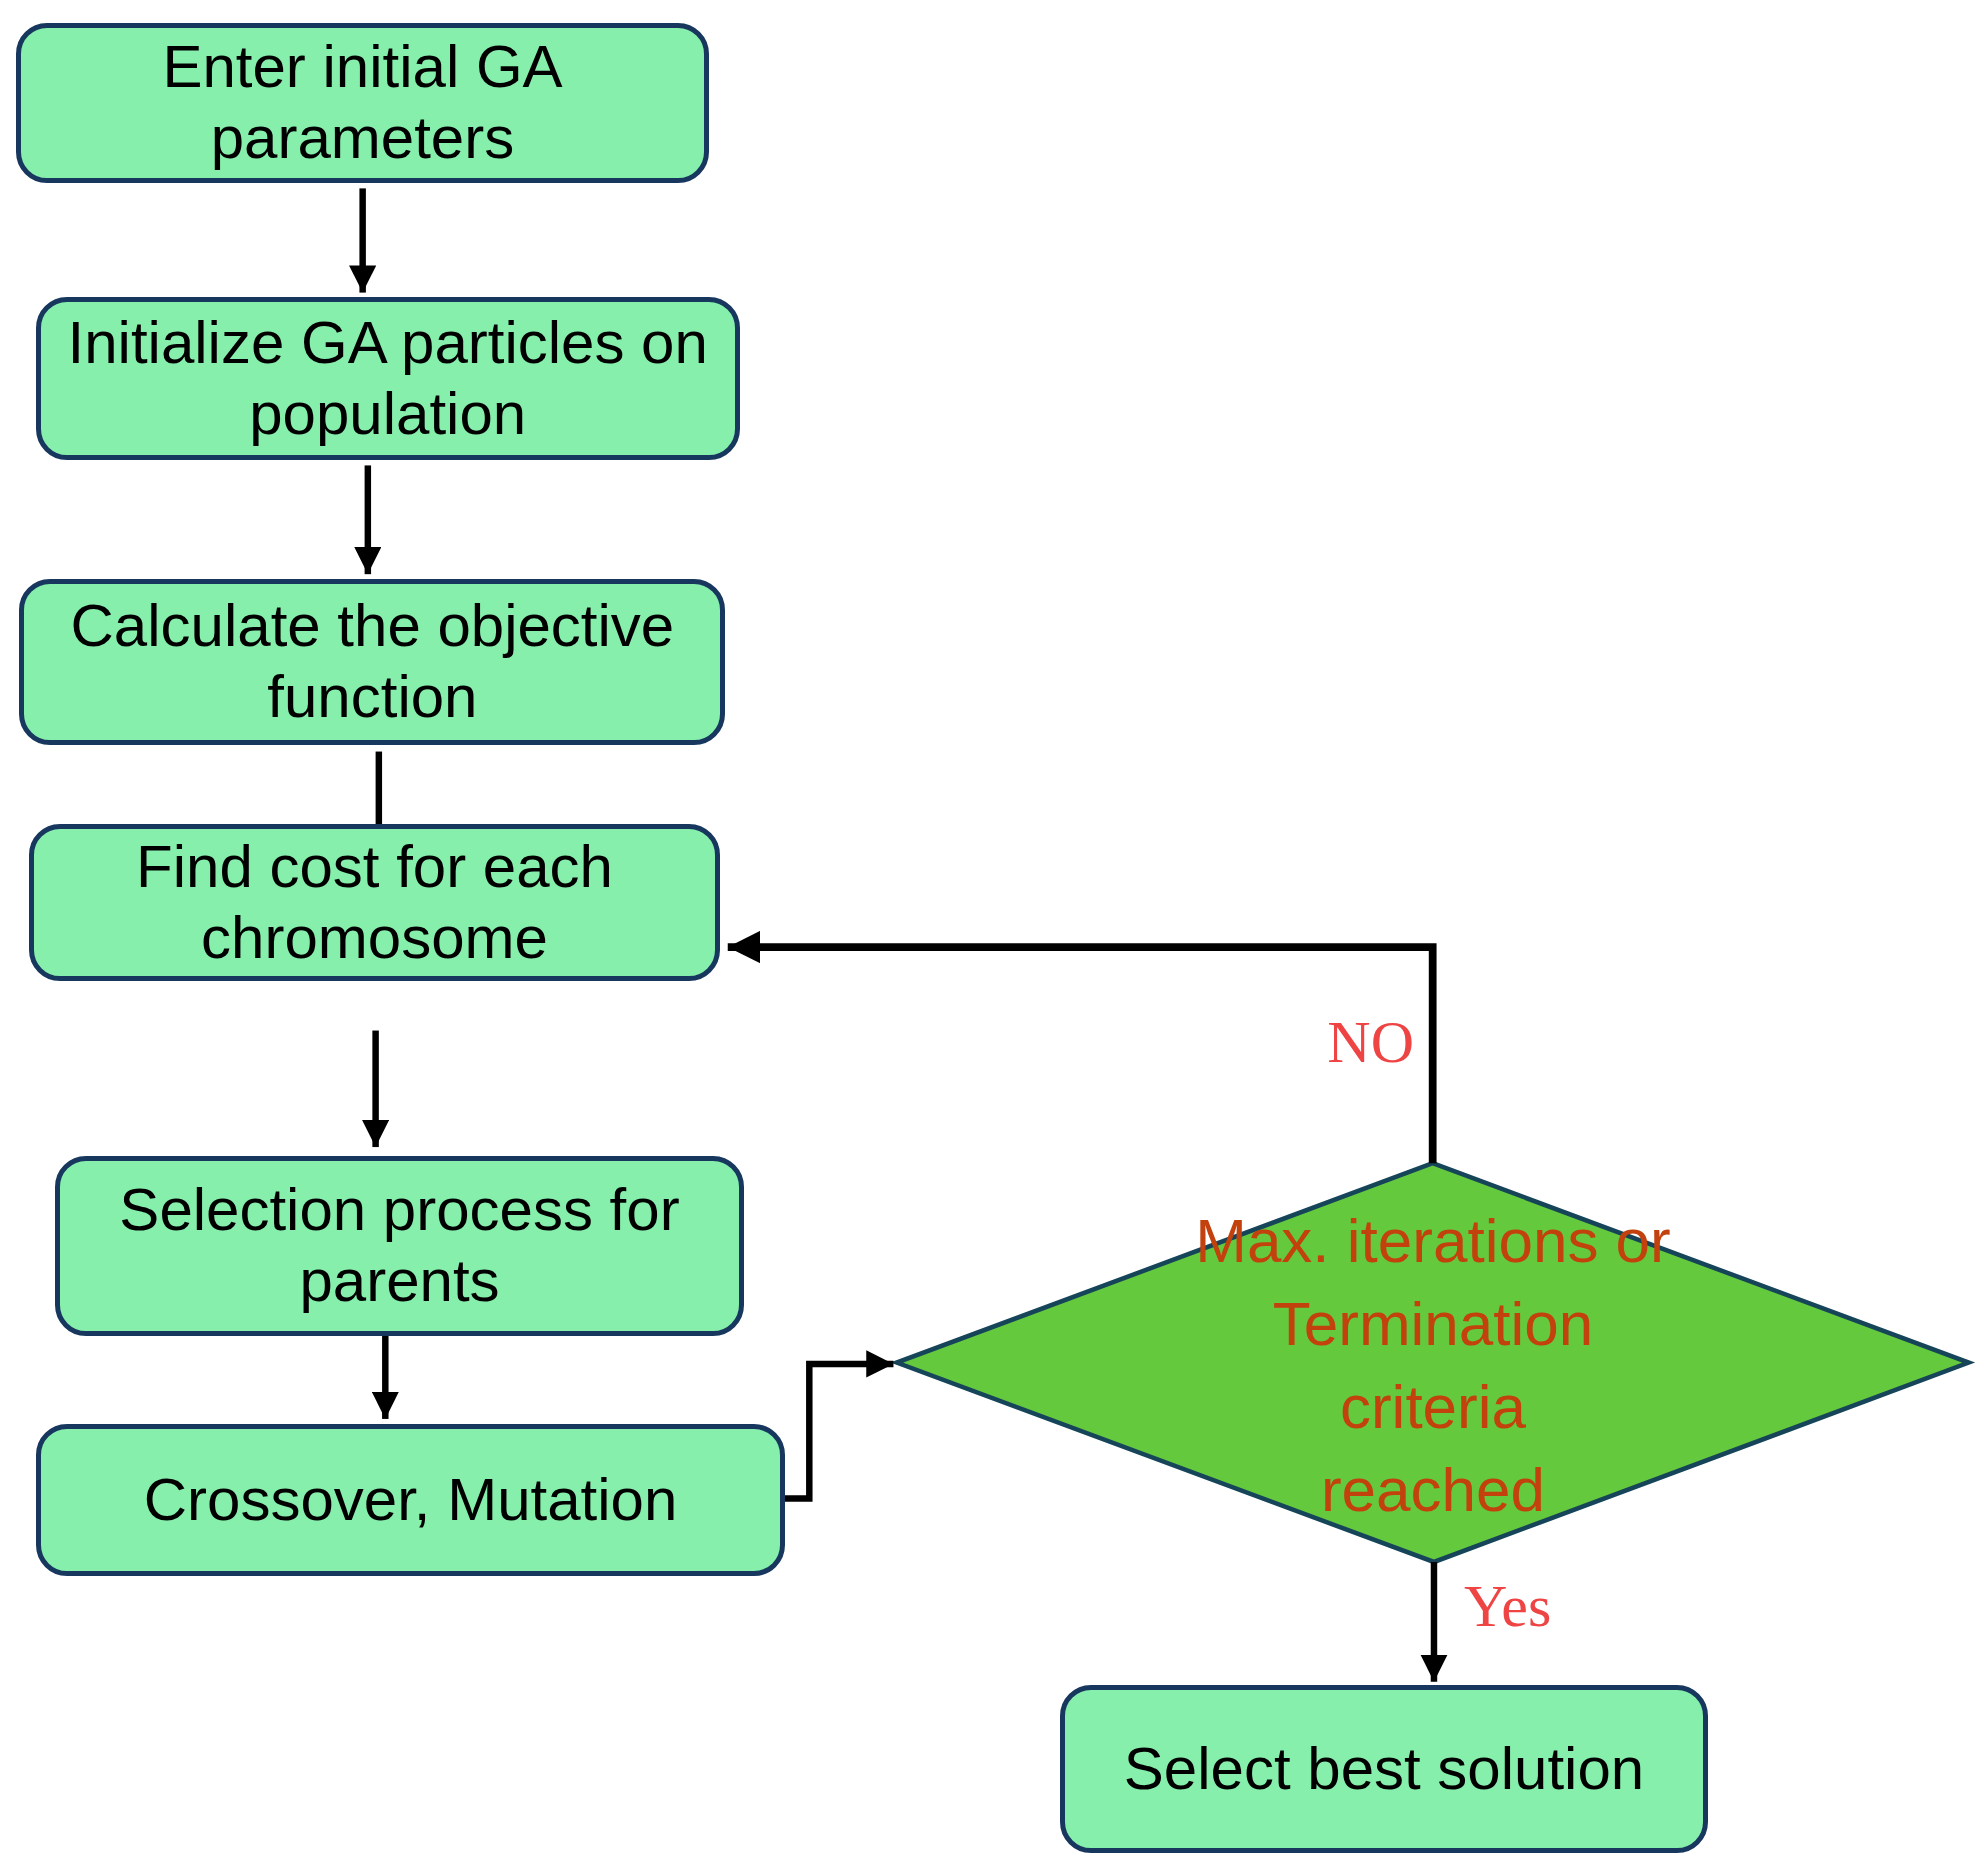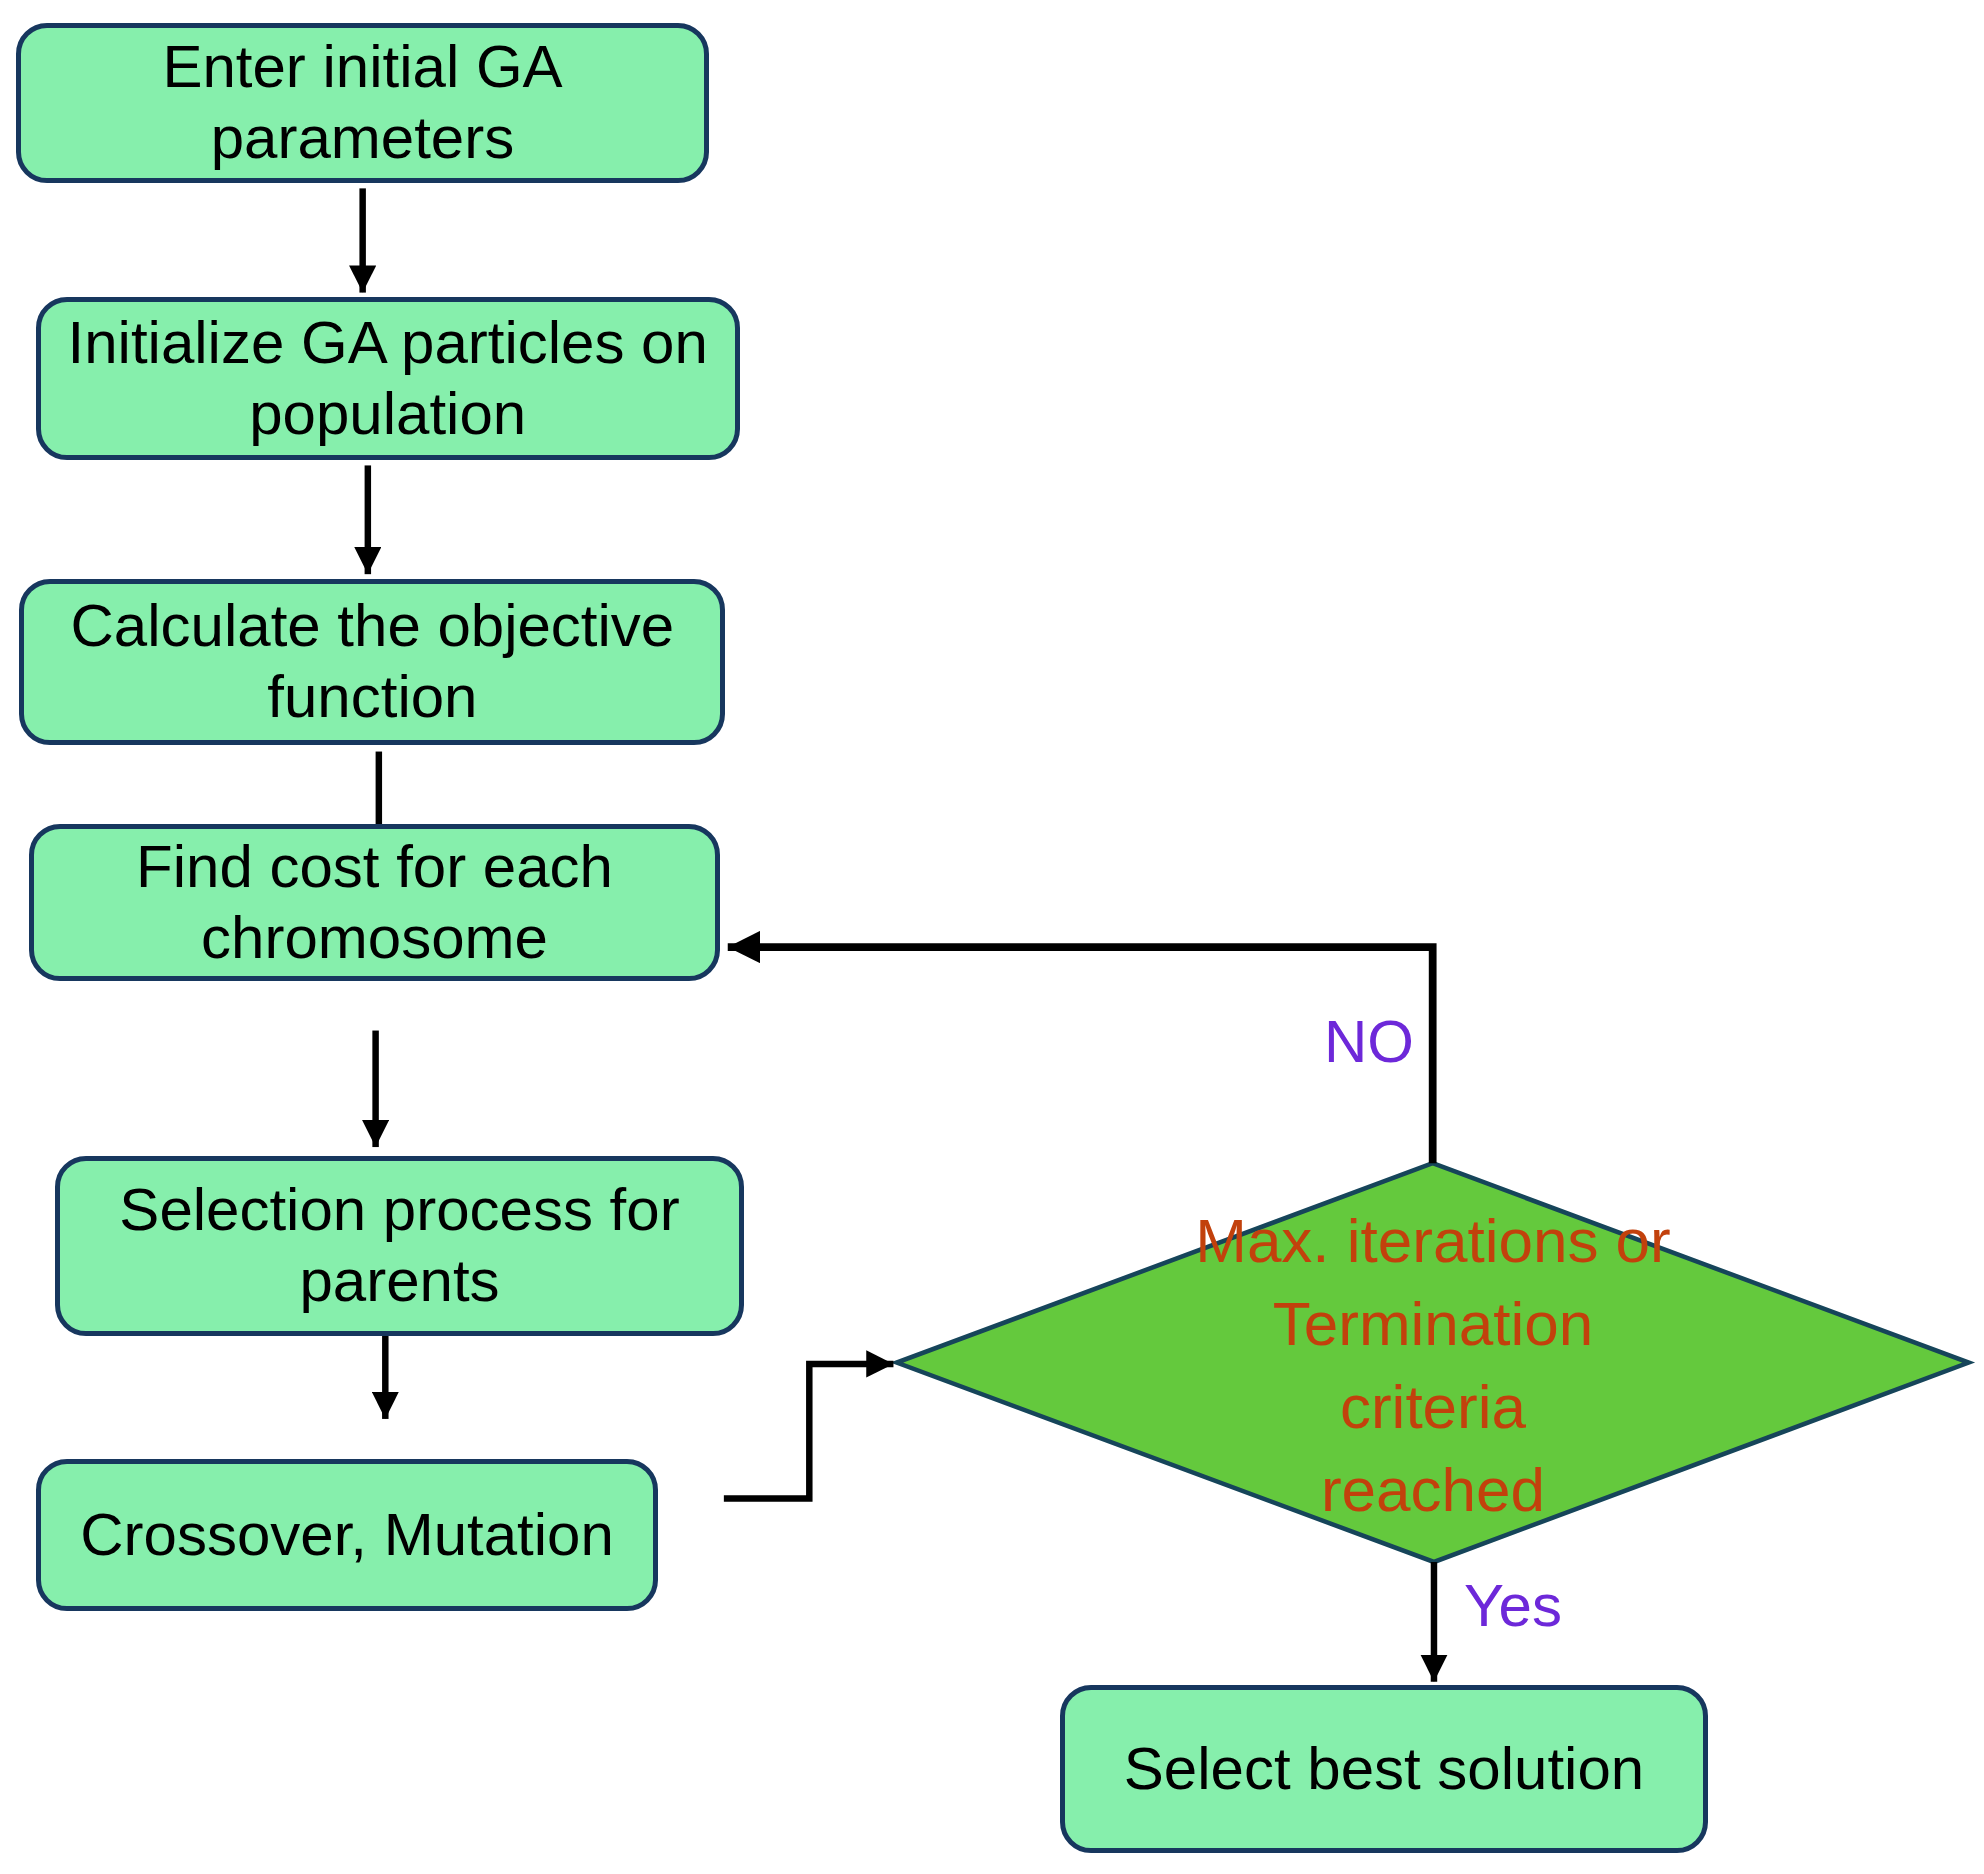--- a/index.html
+++ b/index.html
@@ -37,22 +37,23 @@
     justify-content:center;
     text-align:center;
     white-space:pre-line;
     font-size:62px;
     line-height:83px;
     color:#c2410c;
   }
   .edge-label{
     position:absolute;
     font-size:60px;
-    color:#6d28d9;
+    color:#ef4444;
     line-height:1.0;
+    font-family:Liberation Serif, serif;
   }
   #no-label{left:1233px;top:1012px;width:181px;text-align:right;}
   #yes-label{left:1464px;top:1528px;margin-top:48px;}
 </style>
 </head>
 <body>
 
 <div id="canvas">
 
   <svg id="wires" viewBox="0 0 3066 2895" xmlns="http://www.w3.org/2000/svg">
@@ -85,21 +86,21 @@
 
   <div class="node" style="left:19.4px;top:579px;width:706px;height:166px;">Calculate the objective
 function</div>
 
   <div class="node" style="left:29px;top:824px;width:691px;height:157px;">Find cost for each
 chromosome</div>
 
   <div class="node" style="left:55px;top:1156px;width:689px;height:180px;text-align:center;">Selection process for
 parents</div>
 
-  <div class="node" style="left:36px;top:1459px;width:622px;height:152px;">Crossover, Mutation</div>
+  <div class="node" style="left:36px;top:1424px;width:749px;height:152px;">Crossover, Mutation</div>
 
   <div class="node" style="left:1060px;top:1685px;width:648px;height:168px;">Select best solution</div>
 
   <div class="diamond-label">Max. iterations or
 Termination
 criteria
 reached</div>
 
   <div class="edge-label" id="no-label">NO</div>
 

